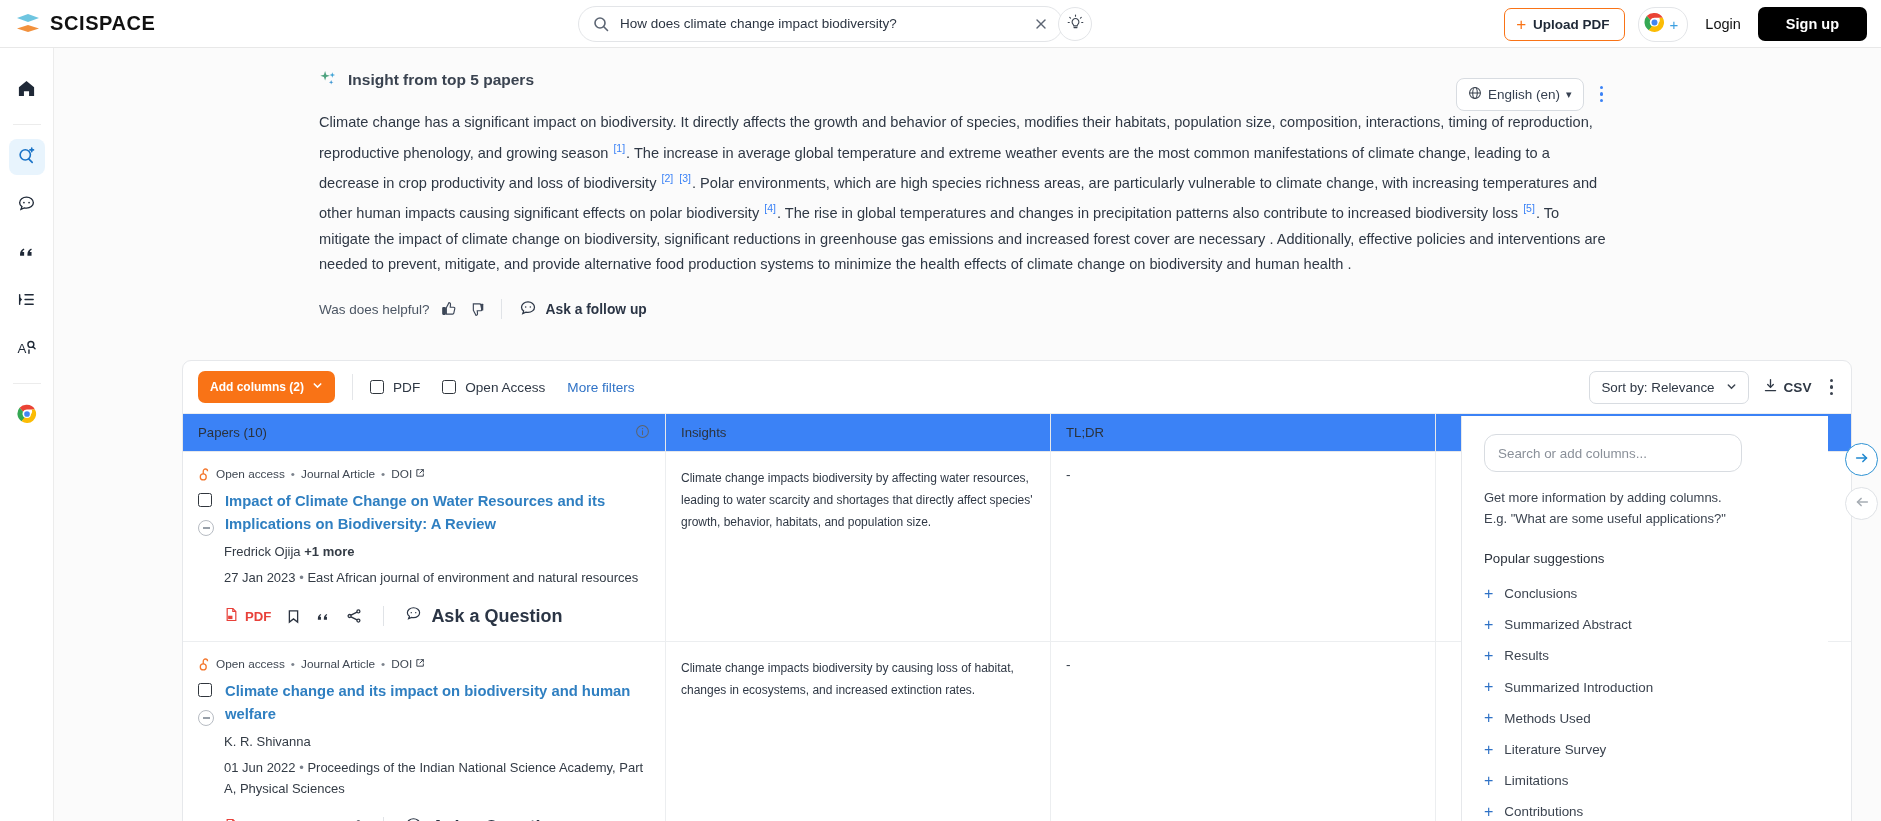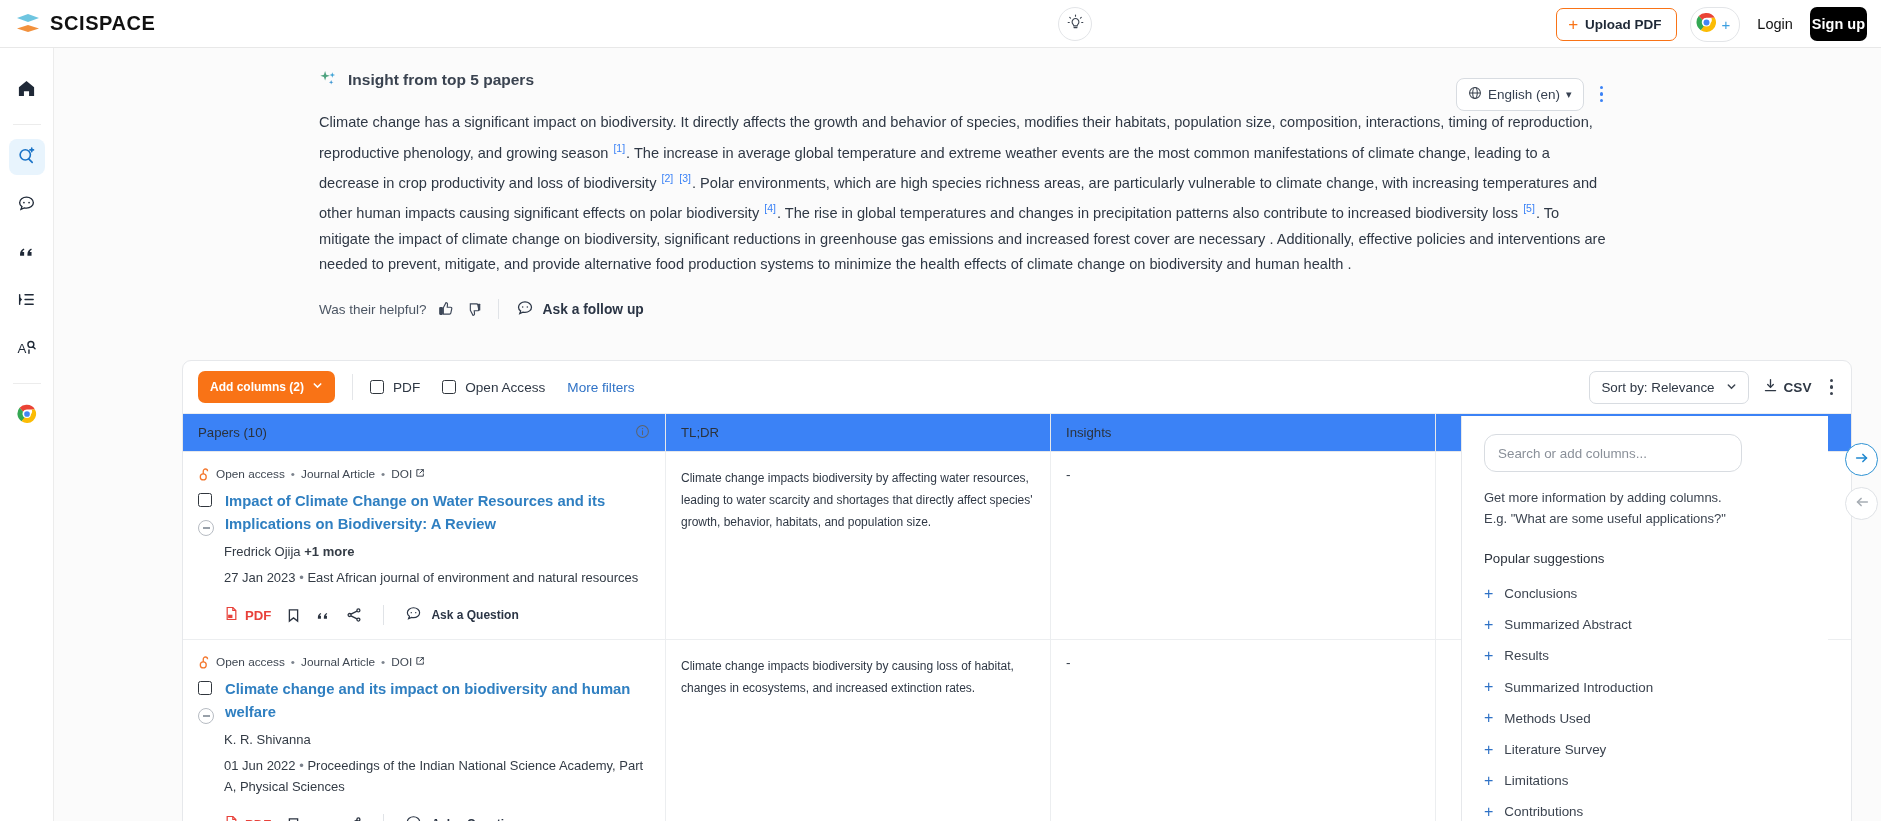--- a/index.html
+++ b/index.html
@@ -56,21 +56,21 @@
   .plus-orange { color: #f97316; font-size: 17px; line-height: 1; font-weight: 400; }
   .chrome-ext {
     display: flex; align-items: center; gap: 4px;
     border: 1px solid #e3e5e8; border-radius: 17px;
     background: #fff; padding: 3px 9px 3px 4px;
   }
   .plus-blue { color: #3b9fe0; font-size: 15px; line-height: 1; }
   .login-link { font-size: 14.5px; color: #111; cursor: pointer; padding: 0 4px; }
   .signup-btn {
     background: #000; color: #fff; font-size: 14.5px; font-weight: 600;
-    border-radius: 7px; padding: 9px 2px; cursor: pointer;
+    border-radius: 7px; padding: 9px 28px; cursor: pointer;
   }
 
   
   .rail {
     position: absolute; left: 0; top: 48px; width: 54px; height: 773px;
     background: #fff; border-right: 1px solid #ececec;
     display: flex; flex-direction: column; align-items: center;
     padding-top: 24px; z-index: 20;
   }
   .rail-item {
@@ -183,21 +183,21 @@
   .circ-minus span { width: 7px; height: 1.4px; background: #98a0a9; display: block; }
   .paper-title {
     font-size: 14.8px; font-weight: bold; color: #2f7fc1; line-height: 23px; cursor: pointer;
   }
   .authors { font-size: 13px; color: #333b45; margin-top: 8px; padding-left: 26px; }
   .authors b { font-weight: bold; }
   .pubinfo { font-size: 13px; color: #333b45; line-height: 21px; margin-top: 8px; padding-left: 26px; }
   .actions { display: flex; align-items: center; gap: 15px; margin-top: 17px; padding-left: 26px; }
   .pdf-act { display: flex; align-items: center; gap: 6px; font-size: 13.2px; font-weight: bold; color: #e8413a; cursor: pointer; }
   .ic-btn { display: flex; cursor: pointer; color: #2b3340; }
-  .ask-q { display: flex; align-items: center; gap: 9px; font-size: 12px; font-weight: 600; color: #2b3545; cursor: pointer; }
+  .ask-q { display: flex; align-items: center; gap: 9px; font-size: 18px; font-weight: 600; color: #2b3545; cursor: pointer; }
   .insight-text { font-size: 12px; line-height: 22px; color: #2f3845; }
   .dash { font-size: 13.6px; color: #2f3845; }
 
   
   .rpanel {
     position: absolute; left: 1407px; top: 368px;
     width: 367px; height: 453px;
     background: #fff; border-left: 1px solid #e6e8eb;
     padding: 18px 22px 0 22px; z-index: 15;
   }
@@ -231,20 +231,35 @@
   <div class="brand">
     <span class="brand-mark">
       <svg width="26" height="26" viewBox="0 0 26 26">
         <polygon points="13,14 24,17.5 13,21 2,17.5" fill="#f2913d"></polygon>
         <polygon points="13,3 24,7 13,11 2,7" fill="#6ec5e0"></polygon>
       </svg>
     </span>
     <span class="brand-name">SCISPACE</span>
   </div>
 
+  <div class="search-wrap">
+    <span class="search-icon">
+      <svg width="16" height="16" viewBox="0 0 16 16" fill="none" stroke="#5c6573" stroke-width="1.6">
+        <circle cx="7" cy="7" r="5"></circle>
+          <line x1="10.8" y1="10.8" x2="14.5" y2="14.5" stroke-linecap="round"></line>
+      </svg>
+    </span>
+    <span class="search-text">How does climate change impact biodiversity?</span>
+    <span class="search-clear">
+      <svg width="14" height="14" viewBox="0 0 14 14" stroke="#5c6573" stroke-width="1.4" stroke-linecap="round">
+        <line x1="3" y1="3" x2="11" y2="11"></line>
+          <line x1="11" y1="3" x2="3" y2="11"></line>
+      </svg>
+    </span>
+  </div>
 
   <div class="bulb-btn">
     <span>
       <svg width="17" height="17" viewBox="0 0 20 20" stroke="#3c4450" stroke-width="1.3" fill="none" stroke-linecap="round">
         <path d="M7.2 12.2a4 4 0 1 1 5.6 0c-.6.6-.8 1.1-.8 1.8H8c0-.7-.2-1.2-.8-1.8z"></path>
         <line x1="8.2" y1="16" x2="11.8" y2="16"></line>
         <line x1="10" y1="1.2" x2="10" y2="2.6"></line>
         <line x1="3.2" y1="4" x2="4.2" y2="4.9"></line>
         <line x1="16.8" y1="4" x2="15.8" y2="4.9"></line>
         <line x1="1.4" y1="10" x2="2.7" y2="10"></line>
@@ -381,21 +396,21 @@
               <i></i>
         </div>
       </div>
     </div>
 
     <div class="insight-body">
       <span>Climate change has a significant impact on biodiversity. It directly affects the growth and behavior of species, modifies their habitats, population size, composition, interactions, timing of reproduction, reproductive phenology, and growing season </span><span class="cite">[1]</span><span>. The increase in average global temperature and extreme weather events are the most common manifestations of climate change, leading to a decrease in crop productivity and loss of biodiversity </span><span class="cite">[2]</span> <span class="cite">[3]</span><span>. Polar environments, which are high species richness areas, are particularly vulnerable to climate change, with increasing temperatures and other human impacts causing significant effects on polar biodiversity </span><span class="cite">[4]</span><span>. The rise in global temperatures and changes in precipitation patterns also contribute to increased biodiversity loss </span><span class="cite">[5]</span><span>. To mitigate the impact of climate change on biodiversity, significant reductions in greenhouse gas emissions and increased forest cover are necessary . Additionally, effective policies and interventions are needed to prevent, mitigate, and provide alternative food production systems to minimize the health effects of climate change on biodiversity and human health .</span>
     </div>
 
     <div class="feedback-row">
-      <span>Was their helpful?</span>
+      <span>Was does helpful?</span>
       <span class="fb-icon">
         <svg width="16" height="16" viewBox="0 0 18 18" fill="none" stroke="#3d4758" stroke-width="1.3">
           <path d="M6 7.6 9 1.9c1.1 0 1.8.8 1.7 1.9L10.4 7h3.8c.9 0 1.5.8 1.3 1.6l-1.1 5.1c-.1.7-.7 1.1-1.4 1.1H6z"></path>
           <rect x="2" y="7.4" width="2.9" height="7.6" rx="0.6" fill="#3d4758"></rect>
         </svg>
       </span>
       <span class="fb-icon">
         <svg width="16" height="16" viewBox="0 0 18 18" fill="none" stroke="#3d4758" stroke-width="1.3">
           <path d="M6 10.4 9 16.1c1.1 0 1.8-.8 1.7-1.9L10.4 11h3.8c.9 0 1.5-.8 1.3-1.6l-1.1-5.1C14.3 3.6 13.7 3.2 13 3.2H6z"></path>
           <rect x="14.6" y="3" width="2.6" height="7.6" rx="0.6" fill="#3d4758" stroke="none"></rect>
@@ -467,22 +482,22 @@
       <div class="th c1">
         <span>Papers (10)</span>
         <span>
           <svg width="15" height="15" viewBox="0 0 16 16" fill="none" stroke="#5b636d" stroke-width="1.1">
             <circle cx="8" cy="8" r="6.3"></circle>
                 <line x1="8" y1="7.2" x2="8" y2="11.3" stroke-linecap="round"></line>
                 <circle cx="8" cy="4.9" r="0.75" fill="#5b636d" stroke="none"></circle>
           </svg>
         </span>
       </div>
+      <div class="th c2">Insights</div>
       <div class="th c3">TL;DR</div>
-      <div class="th c2">Insights</div>
       <div class="th c4"></div>
     </div>
 
     <div class="row">
       <div class="cell c1">
         <div class="meta-line">
           <span class="oa-ic">
             <svg width="12" height="13" viewBox="0 0 12 14" fill="none" stroke="#f4772e" stroke-width="1.4">
               <circle cx="5.2" cy="9.6" r="3.2"></circle>
                   <path d="M5.2 6.4V3.4a2.3 2.3 0 0 1 4.6 0"></path>

